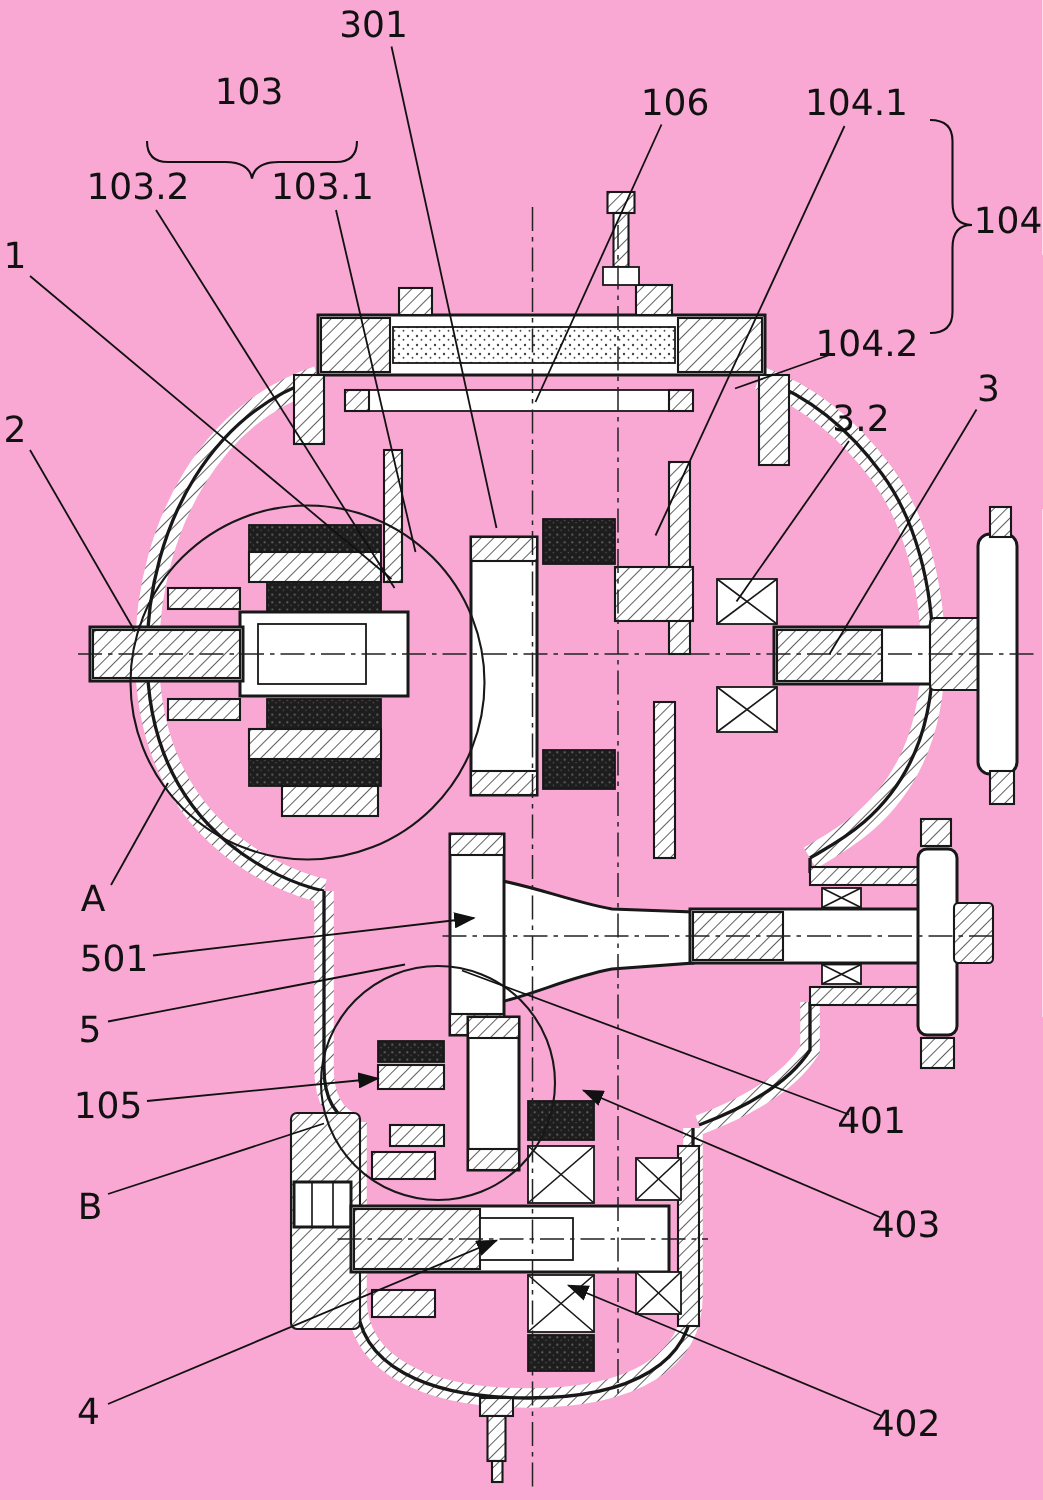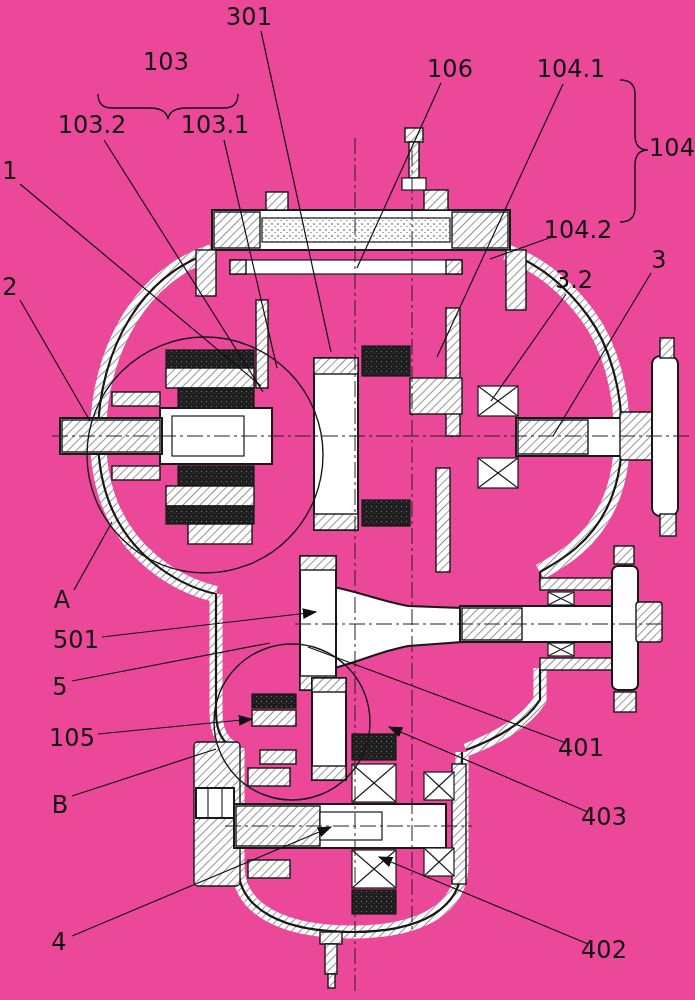--- a/index.html
+++ b/index.html
@@ -1,16 +1,16 @@
 <!DOCTYPE html>
 <html><head>
 <meta charset="utf-8">
 <style>
   html,body{margin:0;padding:0;background:#ffffff;}
-  .page{position:relative;width:695px;height:1000px;background:#ec4899;overflow:hidden;}
+  .page{position:relative;width:695px;height:1000px;background:#f9a8d4;overflow:hidden;}
   svg{display:block;}
   .ref-label{font-family:"DejaVu Sans","Liberation Sans",sans-serif;font-size:24px;fill:#111;
              text-anchor:middle;dominant-baseline:middle;}
   .leader{fill:none;stroke:#111;stroke-width:1.2;}
   .outline{fill:none;stroke:#181818;stroke-width:2.2;}
   .thin{fill:none;stroke:#181818;stroke-width:1.1;}
   .white{fill:#ffffff;stroke:#181818;stroke-width:2;}
   .white-thin{fill:#ffffff;stroke:#181818;stroke-width:1.2;}
   .hatched{fill:url(#hatch);stroke:#181818;stroke-width:1.4;}
   .dark{fill:url(#knurl);stroke:#181818;stroke-width:1.2;}

